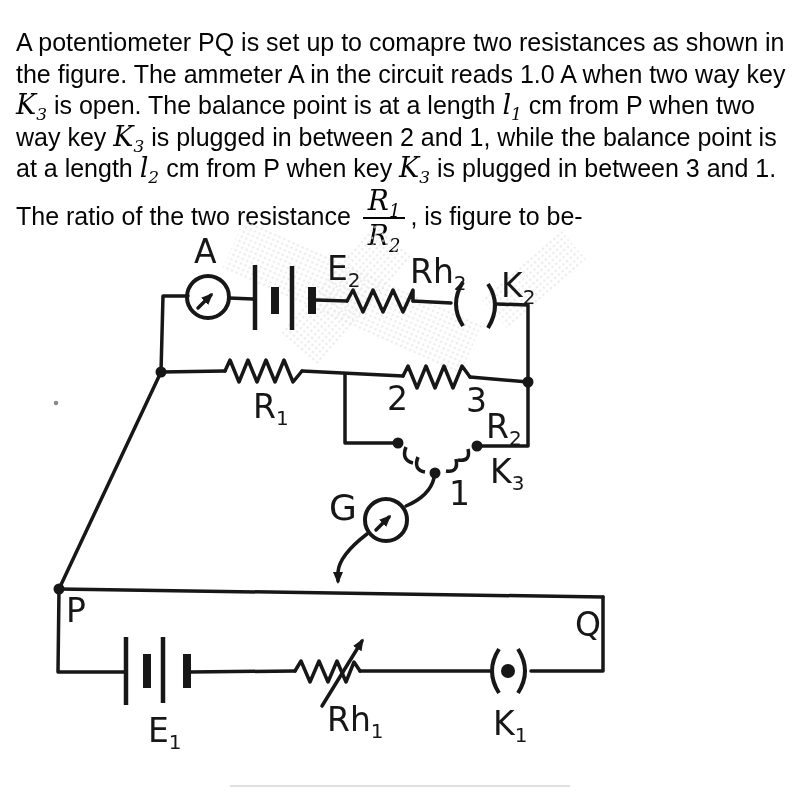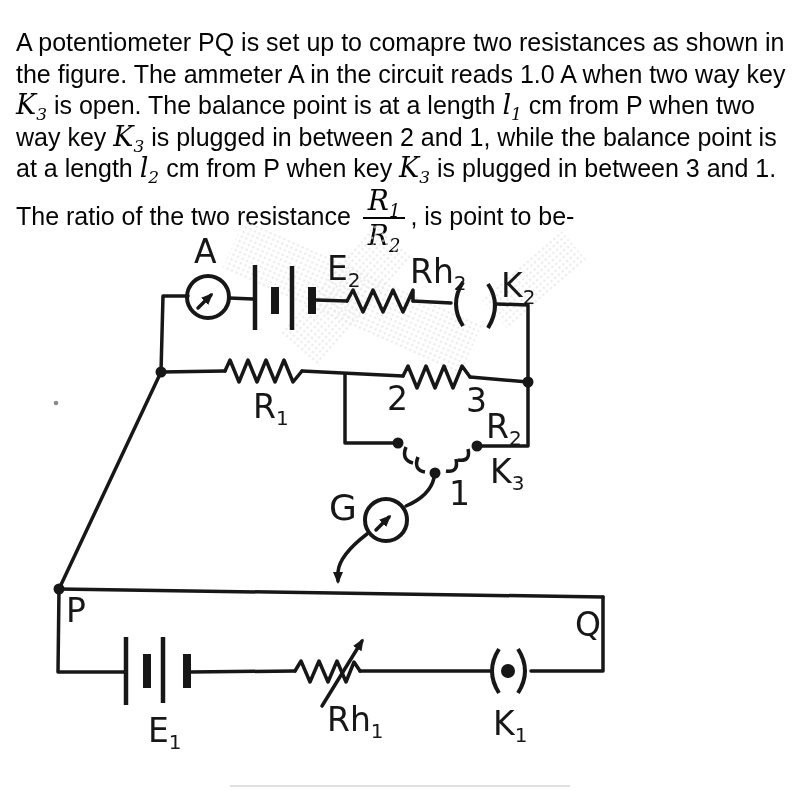--- a/index.html
+++ b/index.html
@@ -23,21 +23,21 @@
   .comp{stroke:var(--ink,#171717);fill:none;stroke-linejoin:round;}
 </style>
 </head>
 <body>
 
 <div class="page">
 
   <p class="question"><span>A potentiometer PQ is set up to comapre two resistances as shown in the figure. The ammeter A in the circuit reads 1.0 A when two way key </span><span><span class="mit">K</span><sub class="msub">3</sub></span><span> is open. The balance point is at a length </span><span><span class="mit">l</span><sub class="msub">1</sub></span><span> cm from P when two way key </span><span><span class="mit">K</span><sub class="msub">3</sub></span><span> is plugged in between 2 and 1, while the balance point is at a length </span><span><span class="mit">l</span><sub class="msub">2</sub></span><span> cm from P when key </span><span><span class="mit">K</span><sub class="msub">3</sub></span><span> is plugged in between 3 and 1. The ratio of the two resistance </span><span class="frac">
         <span class="num"><span>R</span><sub class="msub">1</sub></span>
         <span class="den"><span>R</span><sub class="msub">2</sub></span>
-      </span><span>, is point to be-</span></p>
+      </span><span>, is figure to be-</span></p>
 
   <svg width="800" height="792" viewBox="0 0 800 792" style="position:absolute;left:0;top:0;">
     <defs>
       <marker id="ah" markerUnits="userSpaceOnUse" markerWidth="18" markerHeight="14" refX="9" refY="5" orient="auto">
         <path d="M0,0 L12,5 L0,10 Z" fill="#171717"></path>
       </marker>
       <pattern id="wmdots" width="5" height="5" patternUnits="userSpaceOnUse">
         <circle cx="1.6" cy="1.6" r="1.2" fill="#e4e4e4"></circle>
       </pattern>
     </defs>

